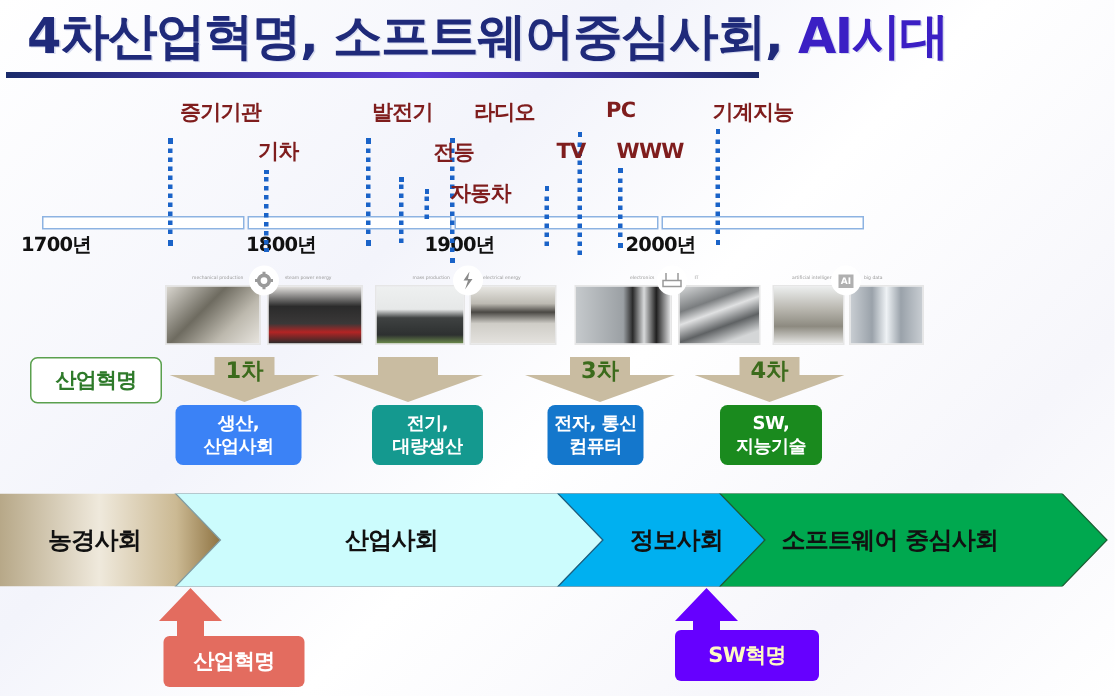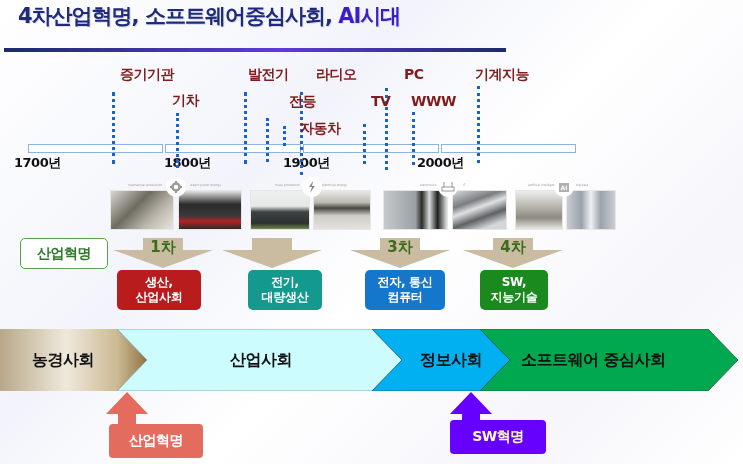--- a/index.html
+++ b/index.html
@@ -7,21 +7,21 @@
   body {
     position: relative;
     background: linear-gradient(135deg, #ffffff 0%, #f3f4fb 35%, #ffffff 55%, #f6f6fb 80%, #ffffff 100%);
     font-family: "DejaVu Sans", "Liberation Sans", sans-serif;
   }
   .abs { position: absolute; }
 
   
   .title {
     left: 18px; top: 2px; width: 720px; height: 44px;
-    font-size: 21px; font-weight: bold; letter-spacing: -1px;
+    font-size: 33px; font-weight: bold; letter-spacing: -1px;
     color: #1f2a7a; white-space: nowrap;
     text-shadow: 1px 1px 0 #d8dcef;
   }
   .title .ai { color: #3b1fc4; }
   .title-underline {
     left: 4px; top: 48px; width: 502px; height: 4px;
     background: linear-gradient(90deg, #1b2b6b 0%, #5d3bd6 55%, #1d2a6a 100%);
   }
 
   
@@ -196,29 +196,29 @@
     </svg>
   <div class="lbl">3차</div>
 </div>
 <div class="abs down-arrow" style="left:463px;">
   <svg width="100" height="30" viewBox="0 0 100 30">
       <path d="M30 0 H70 V12 H100 L50 30 L0 12 H30 Z" fill="#c9bca1"></path>
     </svg>
   <div class="lbl">4차</div>
 </div>
 
-<div class="abs tech" style="left:117px; width:84px; background:#b91c1c;">
+<div class="abs tech" style="left:117px; width:84px; background:#3b82f6;">
   <span>생산,</span>
   <span>산업사회</span>
 </div>
 <div class="abs tech" style="left:248px; width:74px; background:#14998f;">
   <span>전기,</span>
   <span>대량생산</span>
 </div>
-<div class="abs tech" style="left:365px; width:80px; background:#1477cc;">
+<div class="abs tech" style="left:365px; width:64px; background:#1477cc;">
   <span>전자, 통신</span>
   <span>컴퓨터</span>
 </div>
 <div class="abs tech" style="left:480px; width:68px; background:#1a8a1e;">
   <span>SW,</span>
   <span>지능기술</span>
 </div>
 
 <div class="abs band" style="left:0; width:743px;">
   <svg width="743" height="62" viewBox="0 0 743 62">

